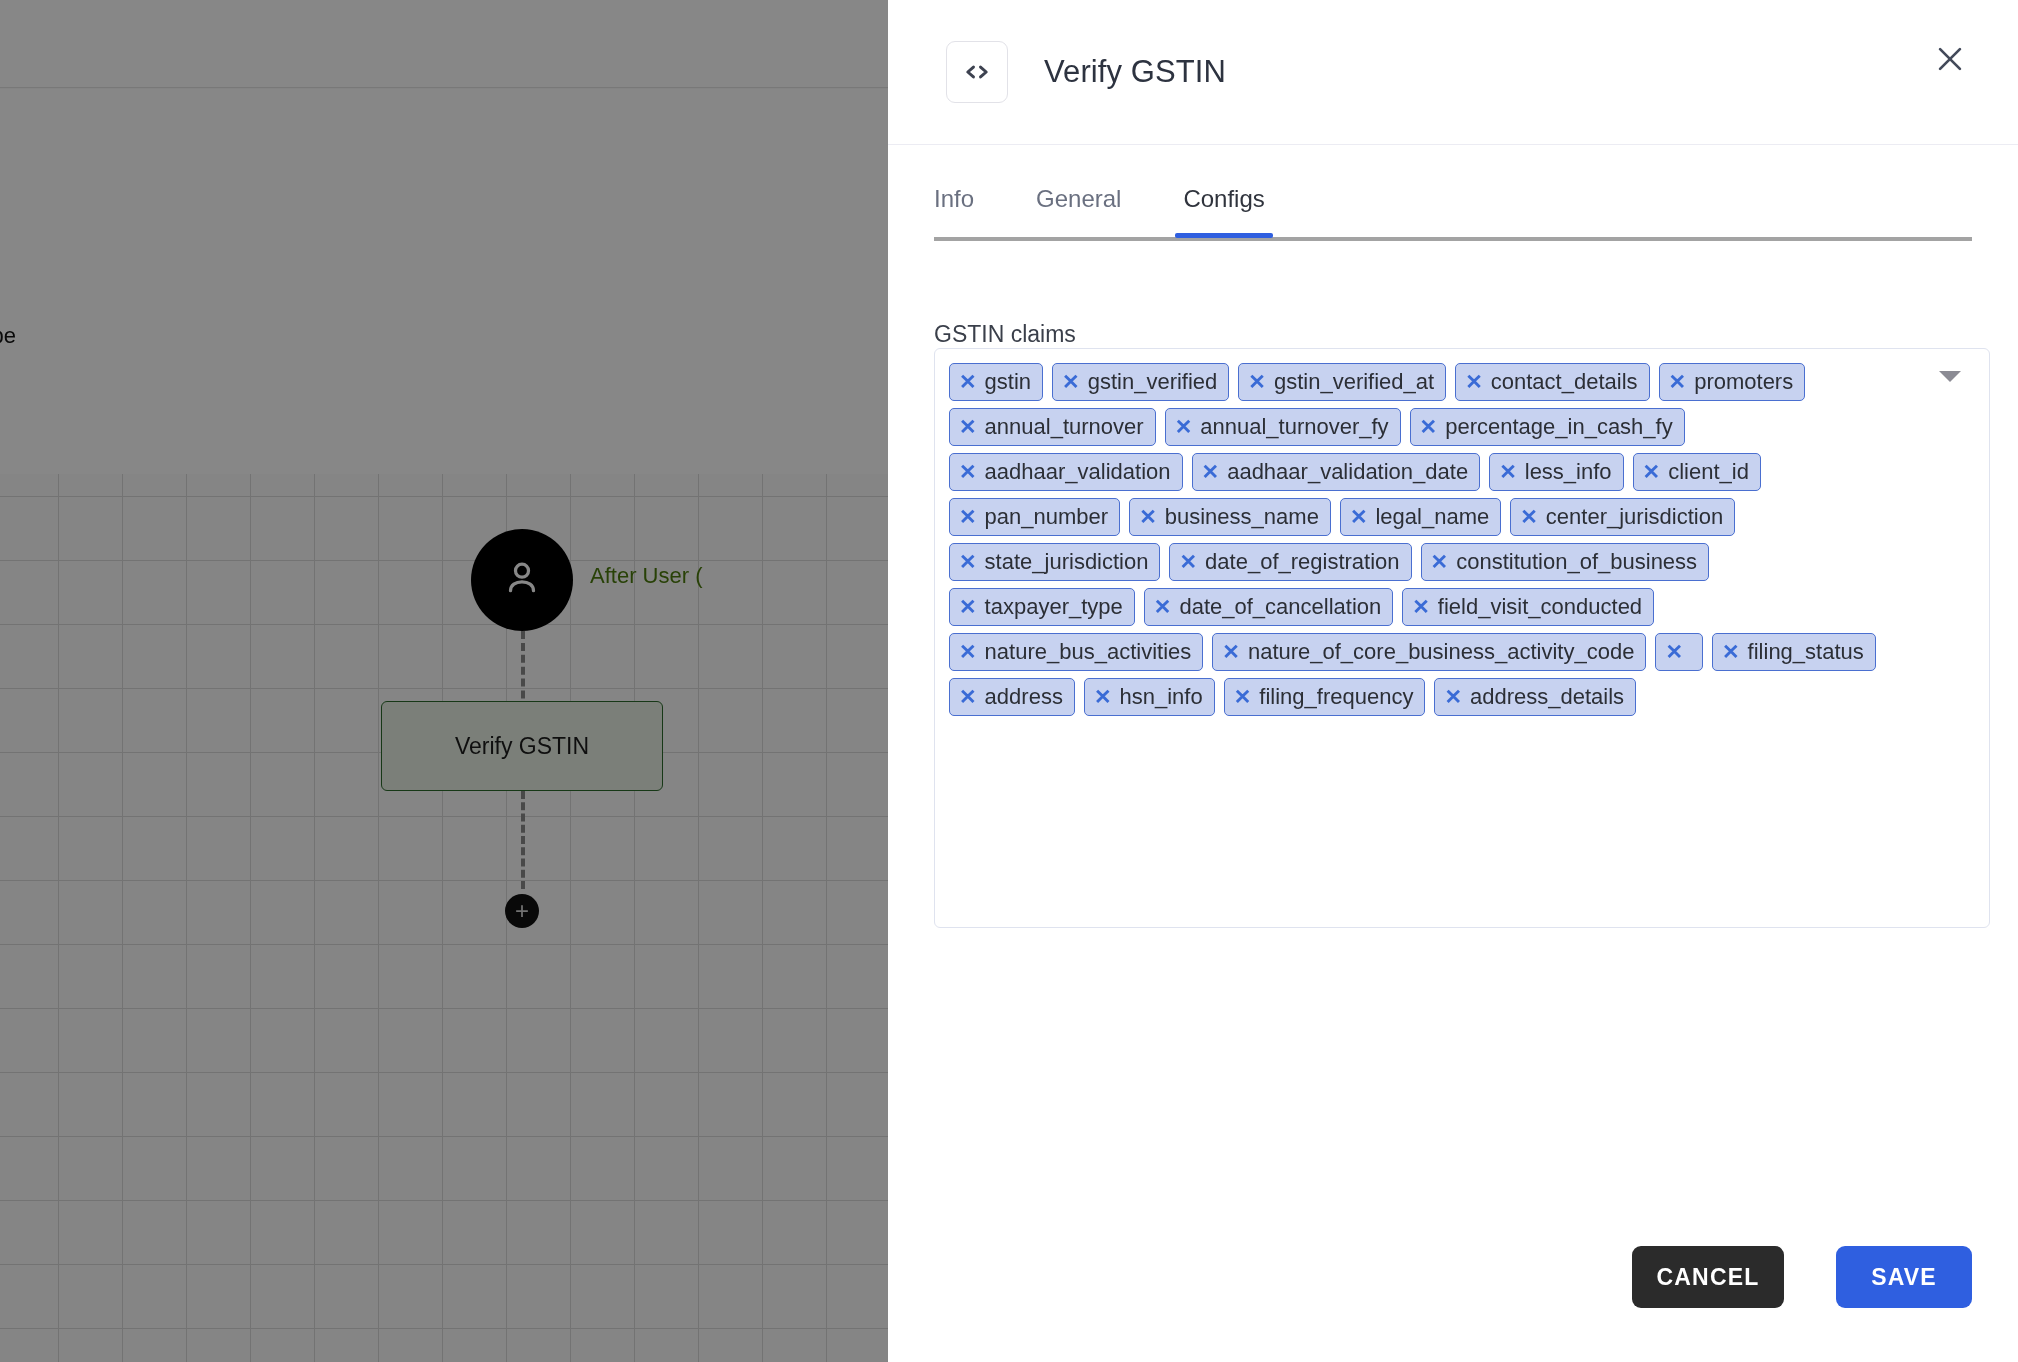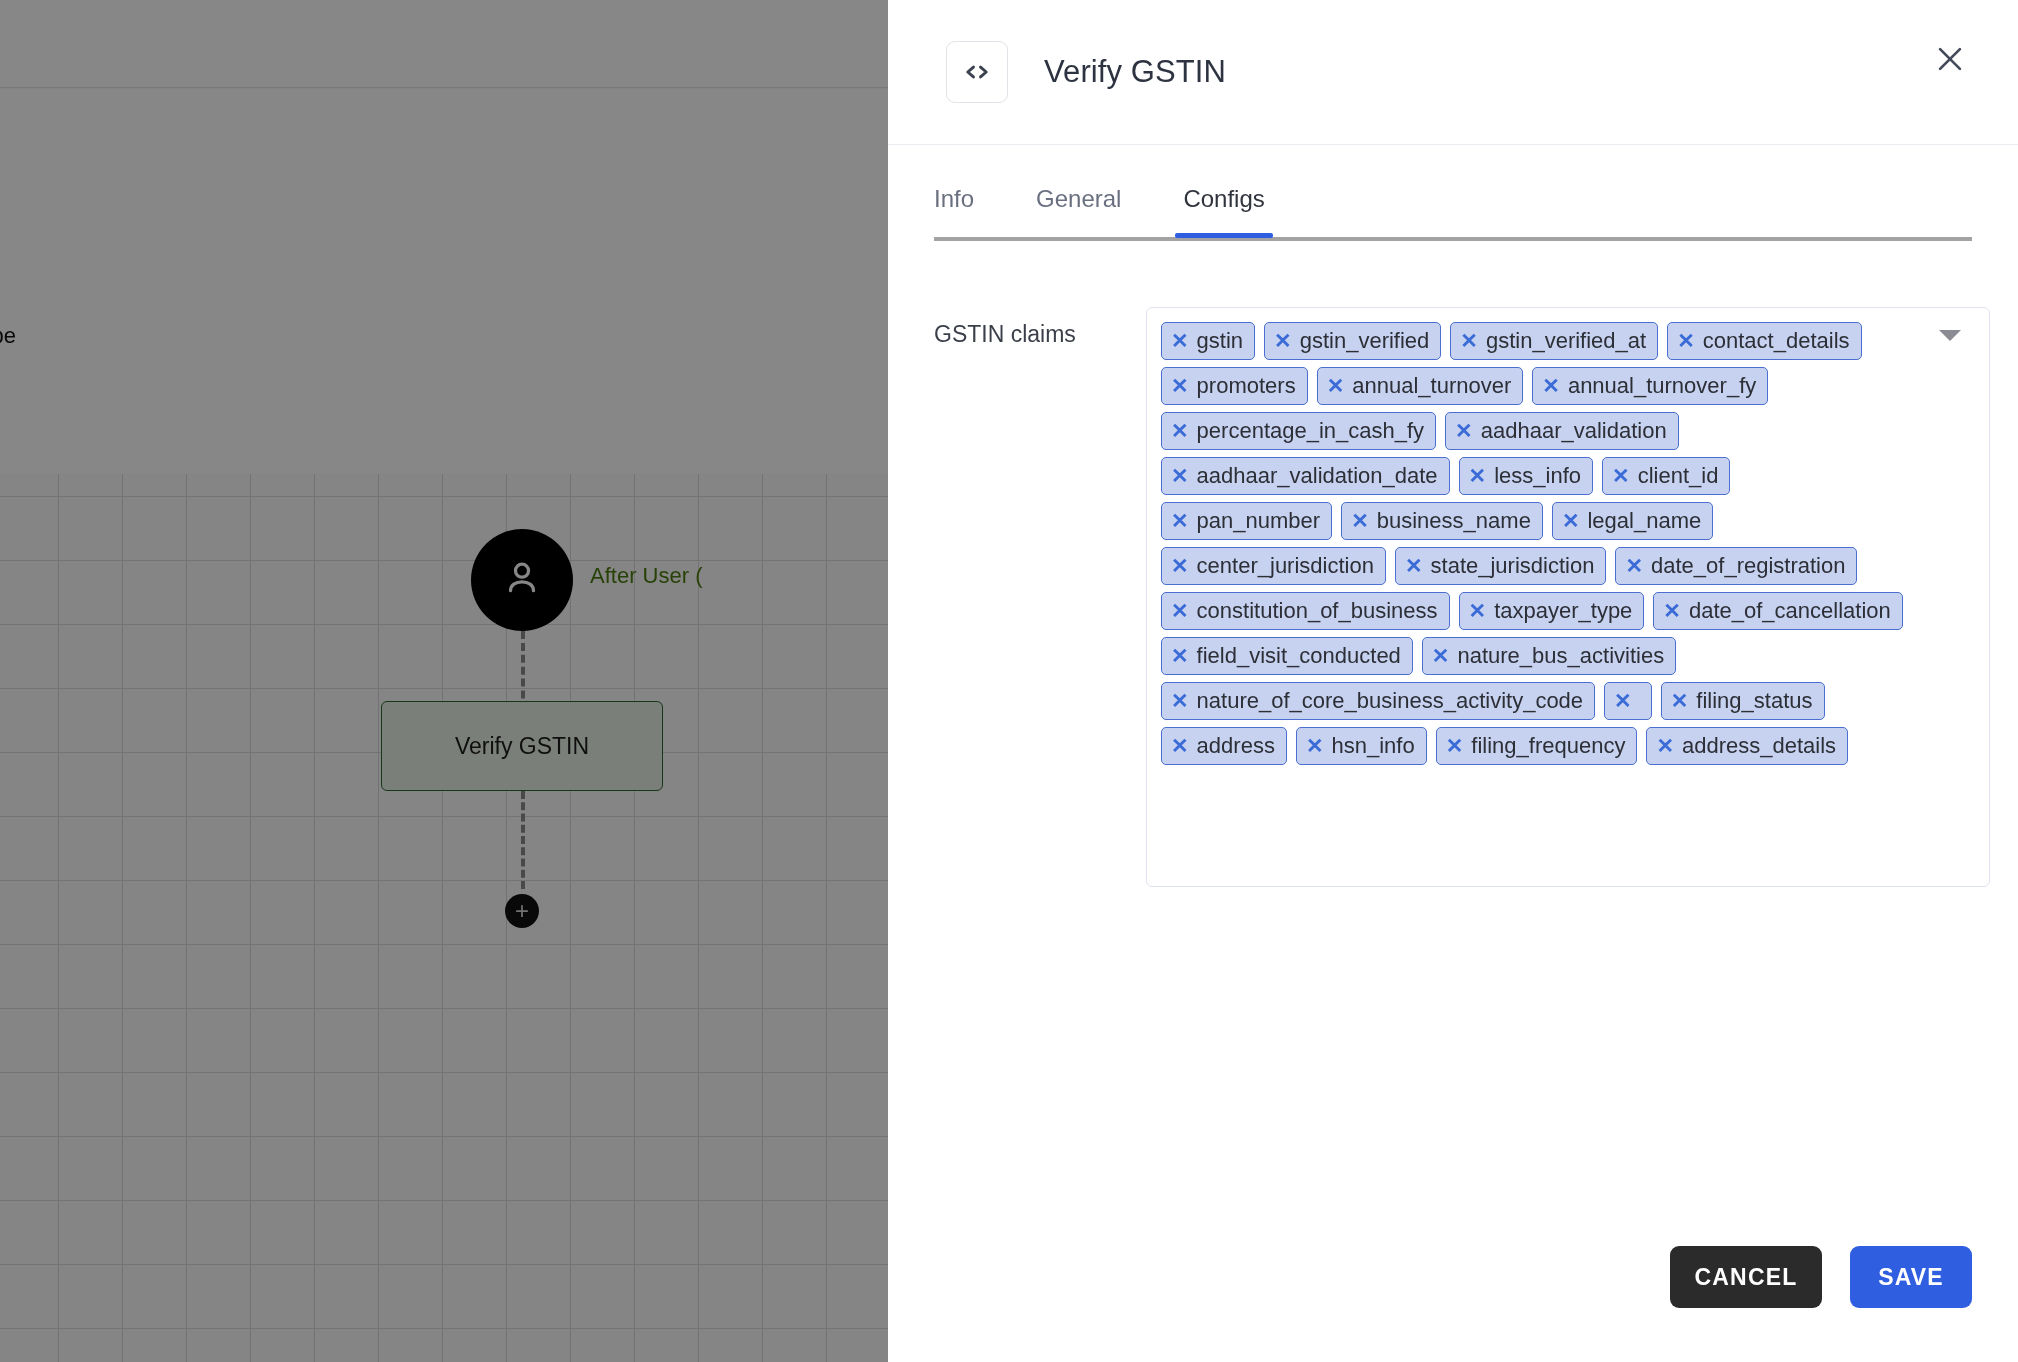--- a/index.html
+++ b/index.html
@@ -140,20 +140,21 @@
   .tab.active { color: #30343d; }
   .tab.active::after {
     content: ""; position: absolute;
     left: -8px; right: -8px; bottom: -1px; height: 5px;
     background: #2f5fe0; border-radius: 2px;
   }
 
   #field-row {
     display: flex; align-items: flex-start;
     padding: 66px 28px 0 46px;
+    flex-direction: column;
   }
   #field-label {
     width: 212px; flex: 0 0 auto;
     font-size: 23px; color: #3a3f4a;
     padding-top: 14px;
   }
   #field-control { flex: 1 1 auto; position: relative; }
 
   #chips-box {
     position: relative;
@@ -205,21 +206,21 @@
   .btn {
     border: none; border-radius: 9px;
     font-size: 23px; font-weight: bold;
     letter-spacing: 1.2px;
     font-family: "Liberation Sans", sans-serif;
     cursor: pointer;
     height: 62px;
     display: flex; align-items: center; justify-content: center;
   }
   #cancel-btn { background: #2b2b2b; color: #fff; width: 152px; }
-  #save-btn   { background: #2f5fe0; color: #fff; width: 122px; }
+  #save-btn   { background: #2f5fe0; color: #fff; width: 136px; margin-left: 24px; }
 </style>
 </head>
 <body>
 
 <div id="app">
 
   <div id="canvas-root">
     <div id="canvas-topbar"></div>
     <div id="canvas-infopanel">
       <div id="canvas-infotext">ser. It can be</div>

